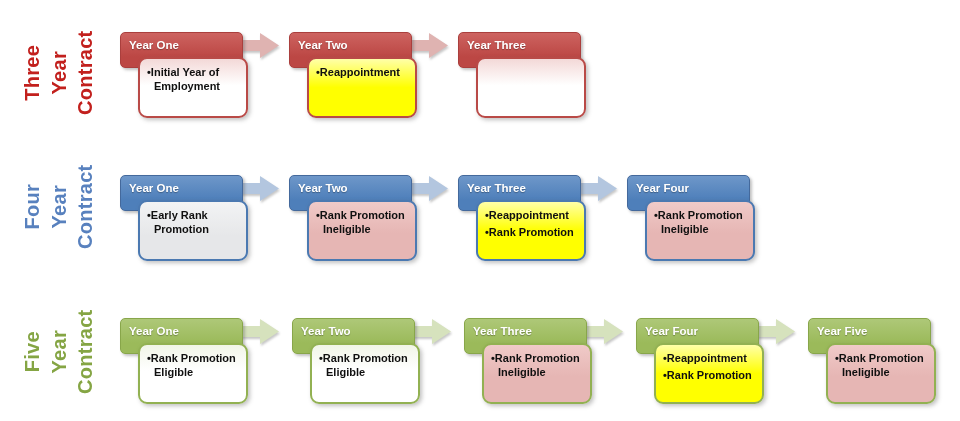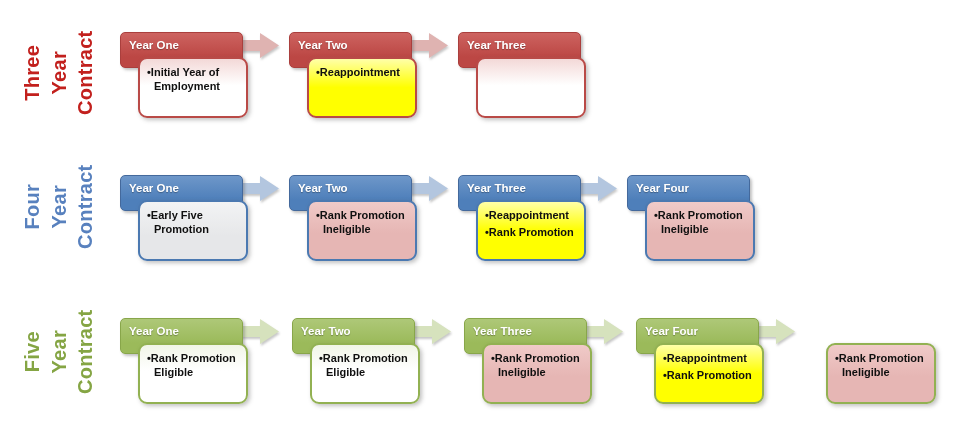--- a/index.html
+++ b/index.html
@@ -55,21 +55,21 @@
     <div class="unit-content" style="left: 476px; top: 57px; border-color: rgb(185, 74, 71); background: linear-gradient(rgb(243, 216, 215), rgb(255, 255, 255) 46%);"></div>
     <div class="row-label" style="left: -22px; top: 127px; color: rgb(88, 129, 190);">
       <div class="row-label-inner">
         <div class="label-line">Four</div>
         <div class="label-line">Year</div>
         <div class="label-line">Contract</div>
       </div>
     </div>
     <div class="unit-header" style="left: 120px; top: 175px; background: linear-gradient(rgb(110, 151, 201), rgb(78, 127, 186) 70%); border-color: rgb(68, 105, 156);">Year One</div>
     <div class="unit-content" style="left: 138px; top: 200px; border-color: rgb(75, 121, 177); background: linear-gradient(rgb(242, 243, 244), rgb(230, 231, 233) 60%);">
-      <div class="content-item">•Early Five Promotion</div>
+      <div class="content-item">•Early Rank Promotion</div>
     </div>
     <div class="flow-arrow" style="left: 239px; top: 176px;"><svg viewBox="0 0 40 25" width="40" height="25">
         <path d="M0 7 H21 V0 L40 12.5 L21 25 V18 H0 Z" fill="#b3c6df"></path>
       </svg></div>
     <div class="unit-header" style="left: 289px; top: 175px; background: linear-gradient(rgb(110, 151, 201), rgb(78, 127, 186) 70%); border-color: rgb(68, 105, 156);">Year Two</div>
     <div class="unit-content" style="left: 307px; top: 200px; border-color: rgb(75, 121, 177); background: linear-gradient(rgb(240, 202, 200), rgb(230, 182, 180) 55%);">
       <div class="content-item">•Rank Promotion Ineligible</div>
     </div>
     <div class="flow-arrow" style="left: 408px; top: 176px;"><svg viewBox="0 0 40 25" width="40" height="25">
         <path d="M0 7 H21 V0 L40 12.5 L21 25 V18 H0 Z" fill="#b3c6df"></path>
@@ -115,16 +115,17 @@
         <path d="M0 7 H21 V0 L40 12.5 L21 25 V18 H0 Z" fill="#d6e2bd"></path>
       </svg></div>
     <div class="unit-header" style="left: 636px; top: 318px; background: linear-gradient(rgb(174, 200, 120), rgb(155, 186, 90) 70%); border-color: rgb(136, 166, 74);">Year Four</div>
     <div class="unit-content" style="left: 654px; top: 343px; border-color: rgb(146, 177, 82); background: linear-gradient(rgb(255, 255, 168), rgb(255, 255, 0) 50%);">
       <div class="content-item">•Reappointment</div>
       <div class="content-item">•Rank Promotion</div>
     </div>
     <div class="flow-arrow" style="left: 755px; top: 319px;"><svg viewBox="0 0 40 25" width="40" height="25">
         <path d="M0 7 H21 V0 L40 12.5 L21 25 V18 H0 Z" fill="#d6e2bd"></path>
       </svg></div>
+    <div class="unit-header" style="left: 808px; top: 318px; background: linear-gradient(rgb(174, 200, 120), rgb(155, 186, 90) 70%); border-color: rgb(136, 166, 74);">Year Five</div>
     <div class="unit-content" style="left: 826px; top: 343px; border-color: rgb(146, 177, 82); background: linear-gradient(rgb(240, 202, 200), rgb(230, 182, 180) 55%);">
       <div class="content-item">•Rank Promotion Ineligible</div>
     </div>
   </div>
 
 </body></html>

